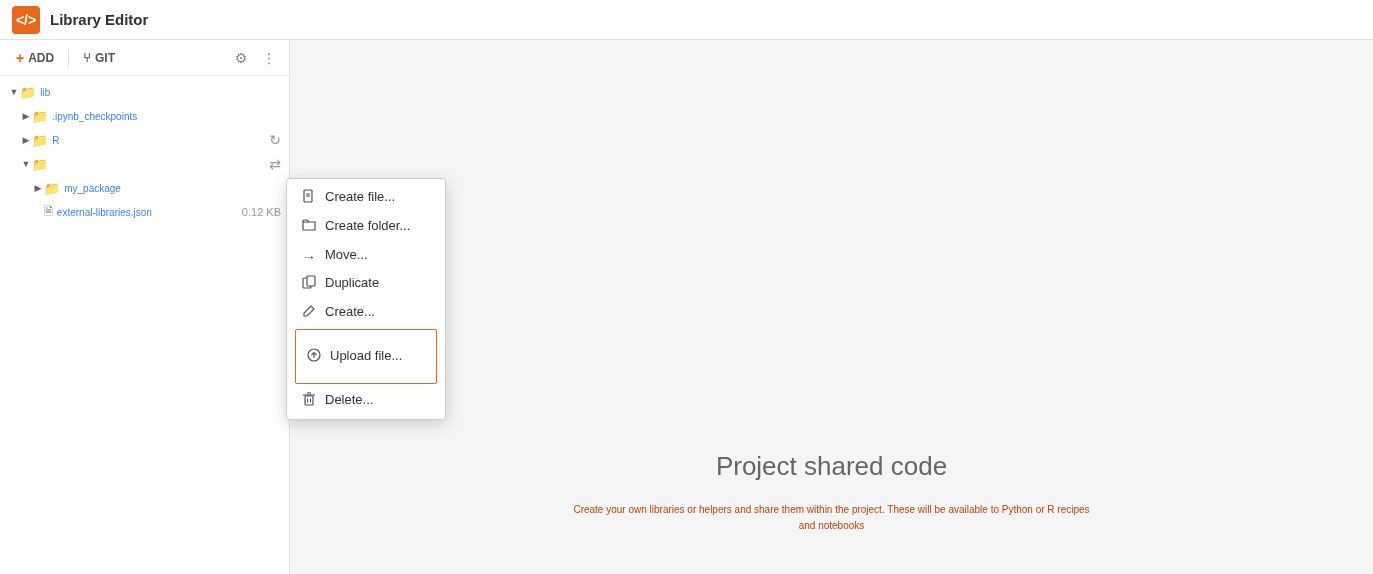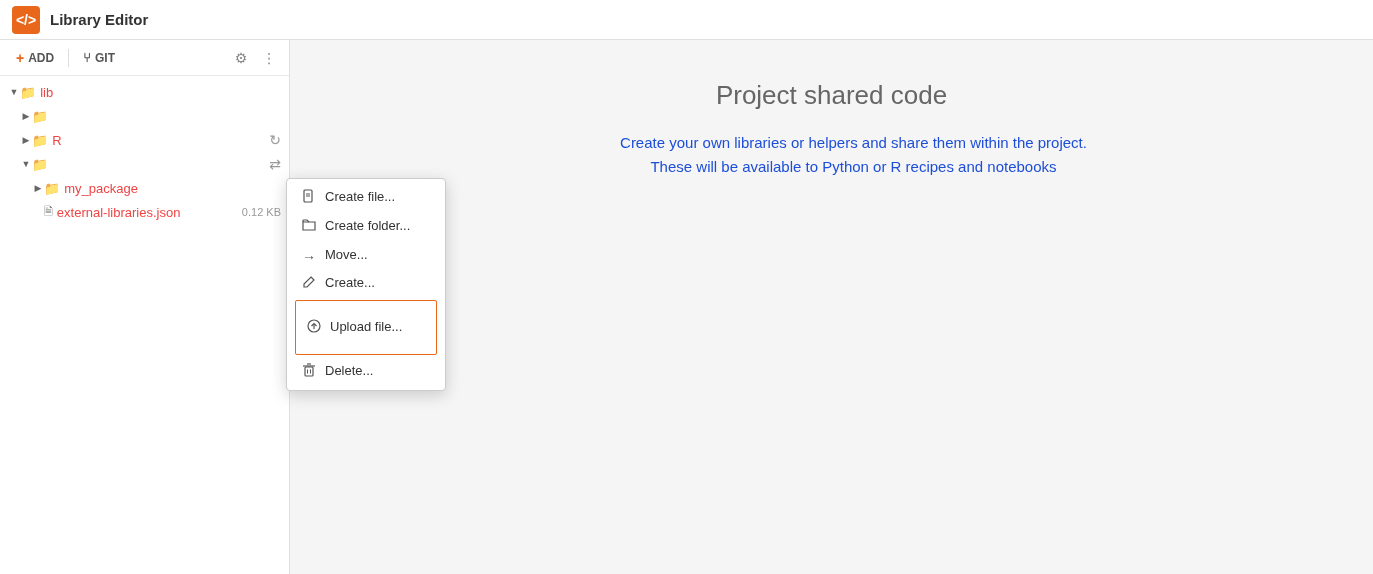--- a/index.html
+++ b/index.html
@@ -47,21 +47,21 @@
     .tree-item {
       display: flex; align-items: center; padding: 2px 8px; height: 24px;
       cursor: pointer; user-select: none;
     }
     .tree-indent-1 { padding-left: 8px; }
     .tree-indent-2 { padding-left: 20px; }
     .tree-indent-3 { padding-left: 32px; }
     .tree-arrow { width: 12px; height: 12px; display: inline-flex; align-items: center; justify-content: center; font-size: 9px; color: #666; flex-shrink: 0; }
     .tree-folder-icon { font-size: 13px; margin-right: 4px; flex-shrink: 0; }
     .tree-file-icon { font-size: 11px; margin-right: 4px; flex-shrink: 0; color: #666; }
-    .tree-label { flex: 1; color: #ef4444; font-size: 13px; white-space: nowrap; overflow: hidden; text-overflow: ellipsis; }
+    .tree-label { flex: 1; color: #3b82f6; font-size: 10px; white-space: nowrap; overflow: hidden; text-overflow: ellipsis; }
     .tree-badge { font-size: 11px; color: #999; margin-left: auto; flex-shrink: 0; text-align: center; }
     .tree-sync-icon { font-size: 13px; color: #888; margin-left: auto; }
 
     
     .context-menu {
       position: absolute; top: 178px; left: 286px;
       background: #fff; border: 1px solid #ccc; border-radius: 4px;
       box-shadow: 0 4px 16px rgba(0,0,0,0.18); z-index: 1000;
       padding: 4px 0; min-width: 160px;
     }
@@ -71,26 +71,26 @@
       white-space: nowrap;
     }
     .menu-item.highlighted {
       background: #fff; border: 1.5px solid #e8671a; border-radius: 2px;
       margin: 0 2px; padding: 5px 12px;
     }
     .menu-icon { font-size: 13px; color: #555; width: 16px; text-align: center; flex-shrink: 0; }
 
     
     .content-area {
-      flex: 1; display: flex; align-items: flex-start; justify-content: center;
+      flex: 1; display: flex; align-items: flex-end; justify-content: center;
       background: #f5f5f5;
     }
     .empty-state { text-align: center; max-width: 600px; padding: 40px; }
     .empty-state-title { font-size: 26px; color: #666; margin-bottom: 20px; font-weight: 400; }
-    .empty-state-desc { font-size: 15px; color: #1d4ed8; line-height: 1.6; margin-left: 44px; }
+    .empty-state-desc { font-size: 10px; color: #c2410c; line-height: 1.6; }
   </style>
 </head>
 <body>
 
 <div class="title-bar">
   <div class="title-icon">
     <span>&lt;/&gt;</span>
   </div>
   <span class="title-text">Library Editor</span>
 </div>
@@ -121,20 +121,21 @@
 
       <div class="tree-item tree-indent-1">
         <span class="tree-arrow">▼</span>
         <span class="tree-folder-icon" style="color:#888;">📁</span>
         <span class="tree-label">lib</span>
       </div>
 
       <div class="tree-item tree-indent-2">
         <span class="tree-arrow">▶</span>
         <span class="tree-folder-icon" style="color:#888;">📁</span>
+        <span class="tree-label">.ipynb_checkpoints</span>
       </div>
 
       <div class="tree-item tree-indent-2">
         <span class="tree-arrow">▶</span>
         <span class="tree-folder-icon" style="color:#888;">📁</span>
         <span class="tree-label">R</span>
         <span class="tree-sync-icon" style="font-size:14px;color:#999;">↻</span>
       </div>
 
       <div class="tree-item tree-indent-2">
@@ -178,20 +179,29 @@
       </span>
       <span>Create folder...</span>
     </div>
     <div class="menu-item">
       <span class="menu-icon" style="font-size:14px;color:#555;">→</span>
       <span>Move...</span>
     </div>
     <div class="menu-item">
       <span class="menu-icon">
         <svg width="14" height="14" viewBox="0 0 14 14" fill="none" xmlns="http://www.w3.org/2000/svg">
+          <rect x="1" y="3" width="8" height="10" rx="1" stroke="#555" stroke-width="1.2" fill="none"></rect>
+          <rect x="5" y="1" width="8" height="10" rx="1" stroke="#555" stroke-width="1.2" fill="#fff"></rect>
+        </svg>
+      </span>
+      <span>Duplicate</span>
+    </div>
+    <div class="menu-item">
+      <span class="menu-icon">
+        <svg width="14" height="14" viewBox="0 0 14 14" fill="none" xmlns="http://www.w3.org/2000/svg">
           <path d="M9 2l3 3-7 7H2v-3z" stroke="#555" stroke-width="1.2" fill="none"></path>
         </svg>
       </span>
       <span>Create...</span>
     </div>
     <div class="menu-item highlighted" style="border:1.5px solid #e8671a; border-radius:2px; margin:2px 8px; padding:18px 10px;">
       <span class="menu-icon">
         <svg width="14" height="14" viewBox="0 0 14 14" fill="none" xmlns="http://www.w3.org/2000/svg">
           <circle cx="7" cy="7" r="6" stroke="#555" stroke-width="1.2" fill="none"></circle>
           <line x1="7" y1="10" x2="7" y2="5" stroke="#555" stroke-width="1.2"></line>

